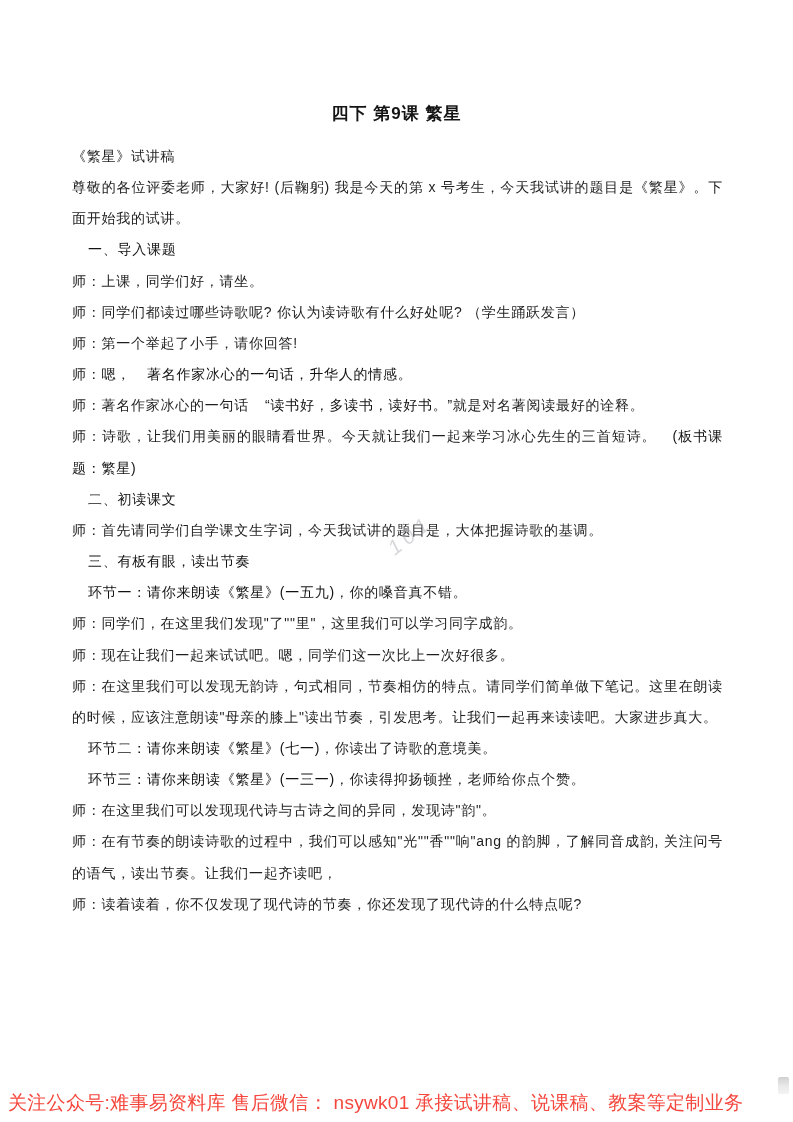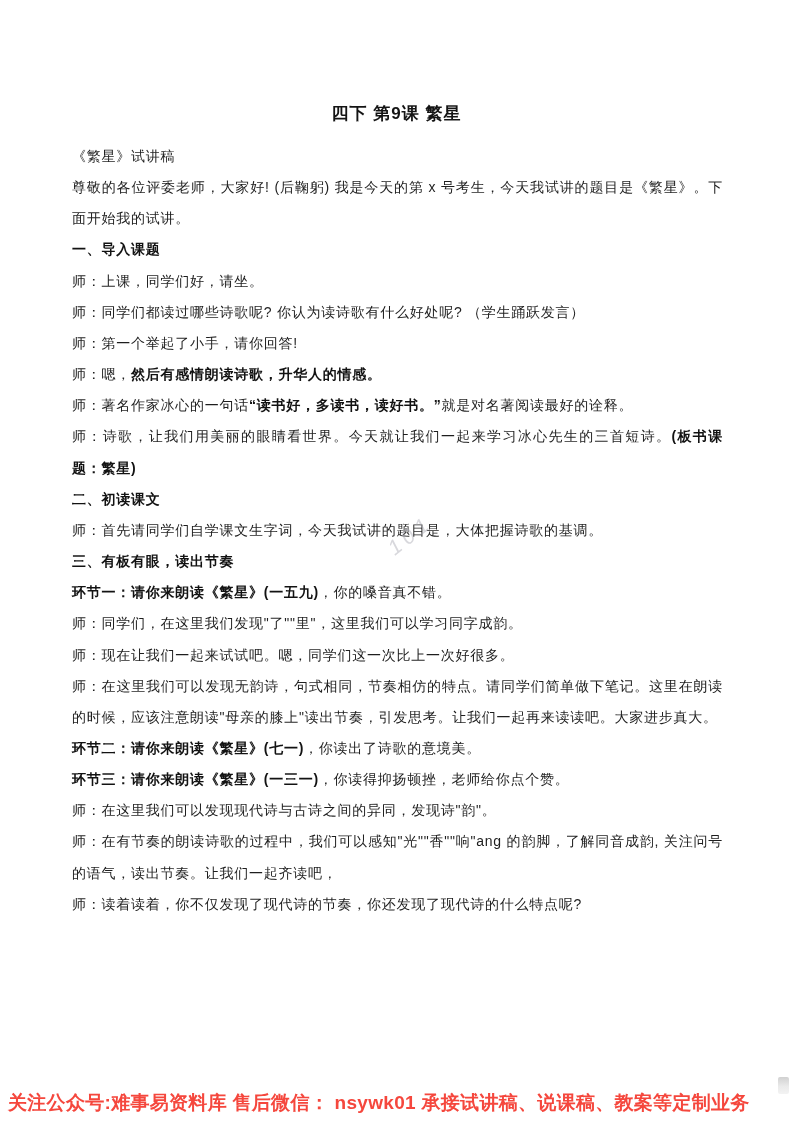--- a/index.html
+++ b/index.html
@@ -41,22 +41,23 @@
     font-size: 14px;
     line-height: 31.15px;
     letter-spacing: 0.75px;
     text-align: justify;
   }
   .doc-body p {
     margin: 0;
     padding: 0;
   }
   .doc-body .b {
-    font-weight: 700;
+    font-weight: 400;
     color: #121212;
+    margin-left: 16px;
   }
   .watermark {
     position: absolute;
     left: 383px;
     top: 541px;
     transform: rotate(-38deg);
     transform-origin: left top;
     font-size: 21px;
     letter-spacing: 5px;
     font-style: italic;
@@ -75,39 +76,39 @@
     border-radius: 2px;
   }
   .footer {
     position: absolute;
     left: 8px;
     bottom: 7px;
     width: 781px;
     white-space: nowrap;
     font-size: 19px;
     line-height: 24px;
-    font-weight: 700;
+    font-weight: 400;
     letter-spacing: 0.3px;
   }
 </style>
 </head>
 <body>
 
 <div class="page">
 
   <h1 class="doc-title">四下 第9课 繁星</h1>
 
   <div class="doc-body" id="paragraphs">
       <p><span>《繁星》试讲稿</span></p>
       <p><span>尊敬的各位评委老师，大家好! (后鞠躬) 我是今天的第 x 号考生，今天我试讲的题目是《繁星》。下面开始我的试讲。</span></p>
       <p><span class="b">一、导入课题</span></p>
       <p><span>师：上课，同学们好，请坐。</span></p>
       <p><span>师：同学们都读过哪些诗歌呢? 你认为读诗歌有什么好处呢? （学生踊跃发言）</span></p>
       <p><span>师：第一个举起了小手，请你回答!</span></p>
-      <p><span>师：嗯，</span><span class="b">然后有感情朗读诗歌，升华人的情感。</span></p>
+      <p><span>师：嗯，</span><span class="b">著名作家冰心的一句话，升华人的情感。</span></p>
       <p><span>师：著名作家冰心的一句话</span><span class="b">“读书好，多读书，读好书。”</span><span>就是对名著阅读最好的诠释。</span></p>
       <p><span>师：诗歌，让我们用美丽的眼睛看世界。今天就让我们一起来学习冰心先生的三首短诗。</span><span class="b">(板书课题：繁星)</span></p>
       <p><span class="b">二、初读课文</span></p>
       <p><span>师：首先请同学们自学课文生字词，今天我试讲的题目是，大体把握诗歌的基调。</span></p>
       <p><span class="b">三、有板有眼，读出节奏</span></p>
       <p><span class="b">环节一：请你来朗读《繁星》(一五九)</span><span>，你的嗓音真不错。</span></p>
       <p><span>师：同学们，在这里我们发现"了""里"，这里我们可以学习同字成韵。</span></p>
       <p><span>师：现在让我们一起来试试吧。嗯，同学们这一次比上一次好很多。</span></p>
       <p><span>师：在这里我们可以发现无韵诗，句式相同，节奏相仿的特点。请同学们简单做下笔记。这里在朗读的时候，应该注意朗读"母亲的膝上"读出节奏，引发思考。让我们一起再来读读吧。大家进步真大。</span></p>
       <p><span class="b">环节二：请你来朗读《繁星》(七一)</span><span>，你读出了诗歌的意境美。</span></p>

